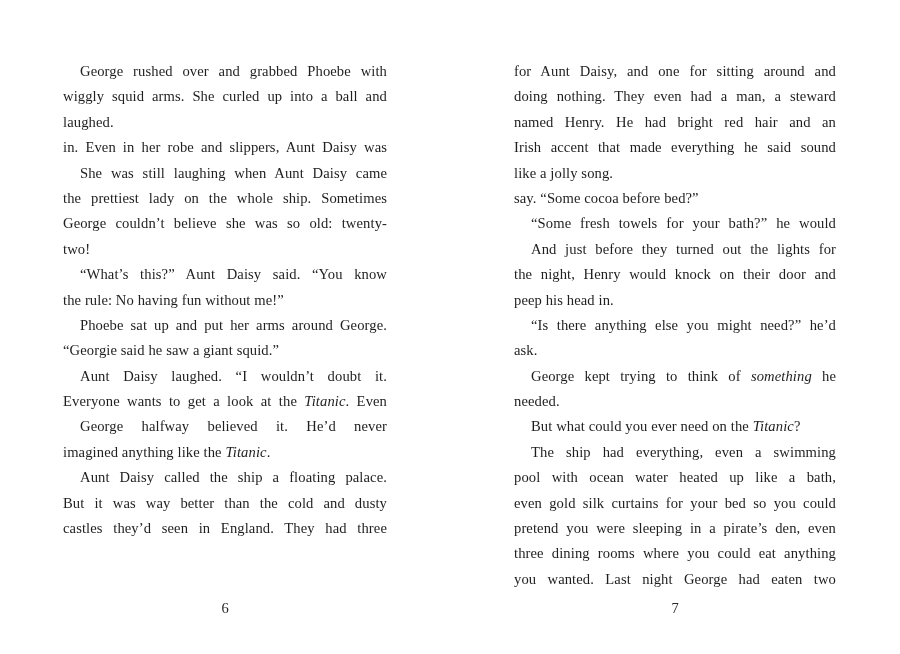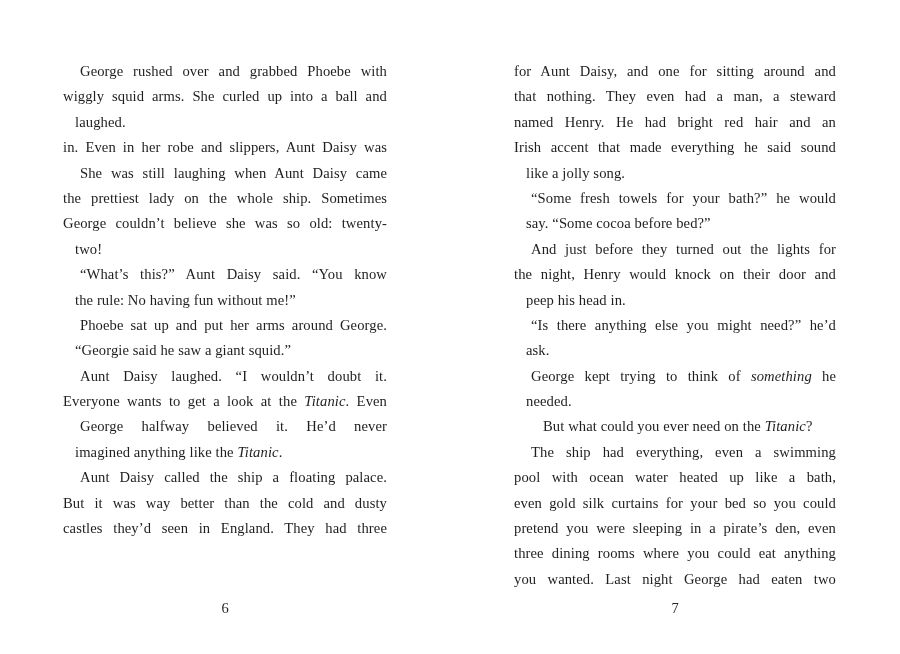--- a/index.html
+++ b/index.html
@@ -37,21 +37,21 @@
   }
   .page.left  .text-block { left: 63px;  width: 324px; }
   .page.right .text-block { left: 64px;  width: 322px; }
 
   .line {
     text-align: justify;
     text-align-last: justify;
     height: 25.4px;
   }
   .line.indent { padding-left: 17px; }
-  .line.pl { text-align-last: left; margin-left: 12px; }   
+  .line.pl { text-align-last: left; }   
   .line i { }
 
   .page-number {
     position: absolute;
     top: 598px;
     font-size: 14.5px;
     color: #262626;
     text-align: center;
     line-height: 20px;
   }
@@ -84,26 +84,26 @@
         <div class="line indent">Aunt Daisy called the ship a floating palace.</div>
         <div class="line">But it was way better than the cold and dusty</div>
         <div class="line">castles they’d seen in England. They had three</div>
       </div>
     <div class="page-number">6</div>
   </div>
 
   <div class="page right">
     <div class="text-block">
         <div class="line">for Aunt Daisy, and one for sitting around and</div>
-        <div class="line">that nothing. They even had a man, a steward</div>
+        <div class="line">doing nothing. They even had a man, a steward</div>
         <div class="line">named Henry. He had bright red hair and an</div>
         <div class="line">Irish accent that made everything he said sound</div>
         <div class="line pl">like a jolly song.</div>
+        <div class="line pl">say. “Some cocoa before bed?”</div>
         <div class="line indent">“Some fresh towels for your bath?” he would</div>
-        <div class="line pl">say. “Some cocoa before bed?”</div>
         <div class="line indent">And just before they turned out the lights for</div>
         <div class="line">the night, Henry would knock on their door and</div>
         <div class="line pl">peep his head in.</div>
         <div class="line indent">“Is there anything else you might need?” he’d</div>
         <div class="line pl">ask.</div>
         <div class="line indent">George kept trying to think of <i>something</i> he</div>
         <div class="line pl">needed.</div>
         <div class="line indent pl">But what could you ever need on the <i>Titanic</i>?</div>
         <div class="line indent">The ship had everything, even a swimming</div>
         <div class="line">pool with ocean water heated up like a bath,</div>

